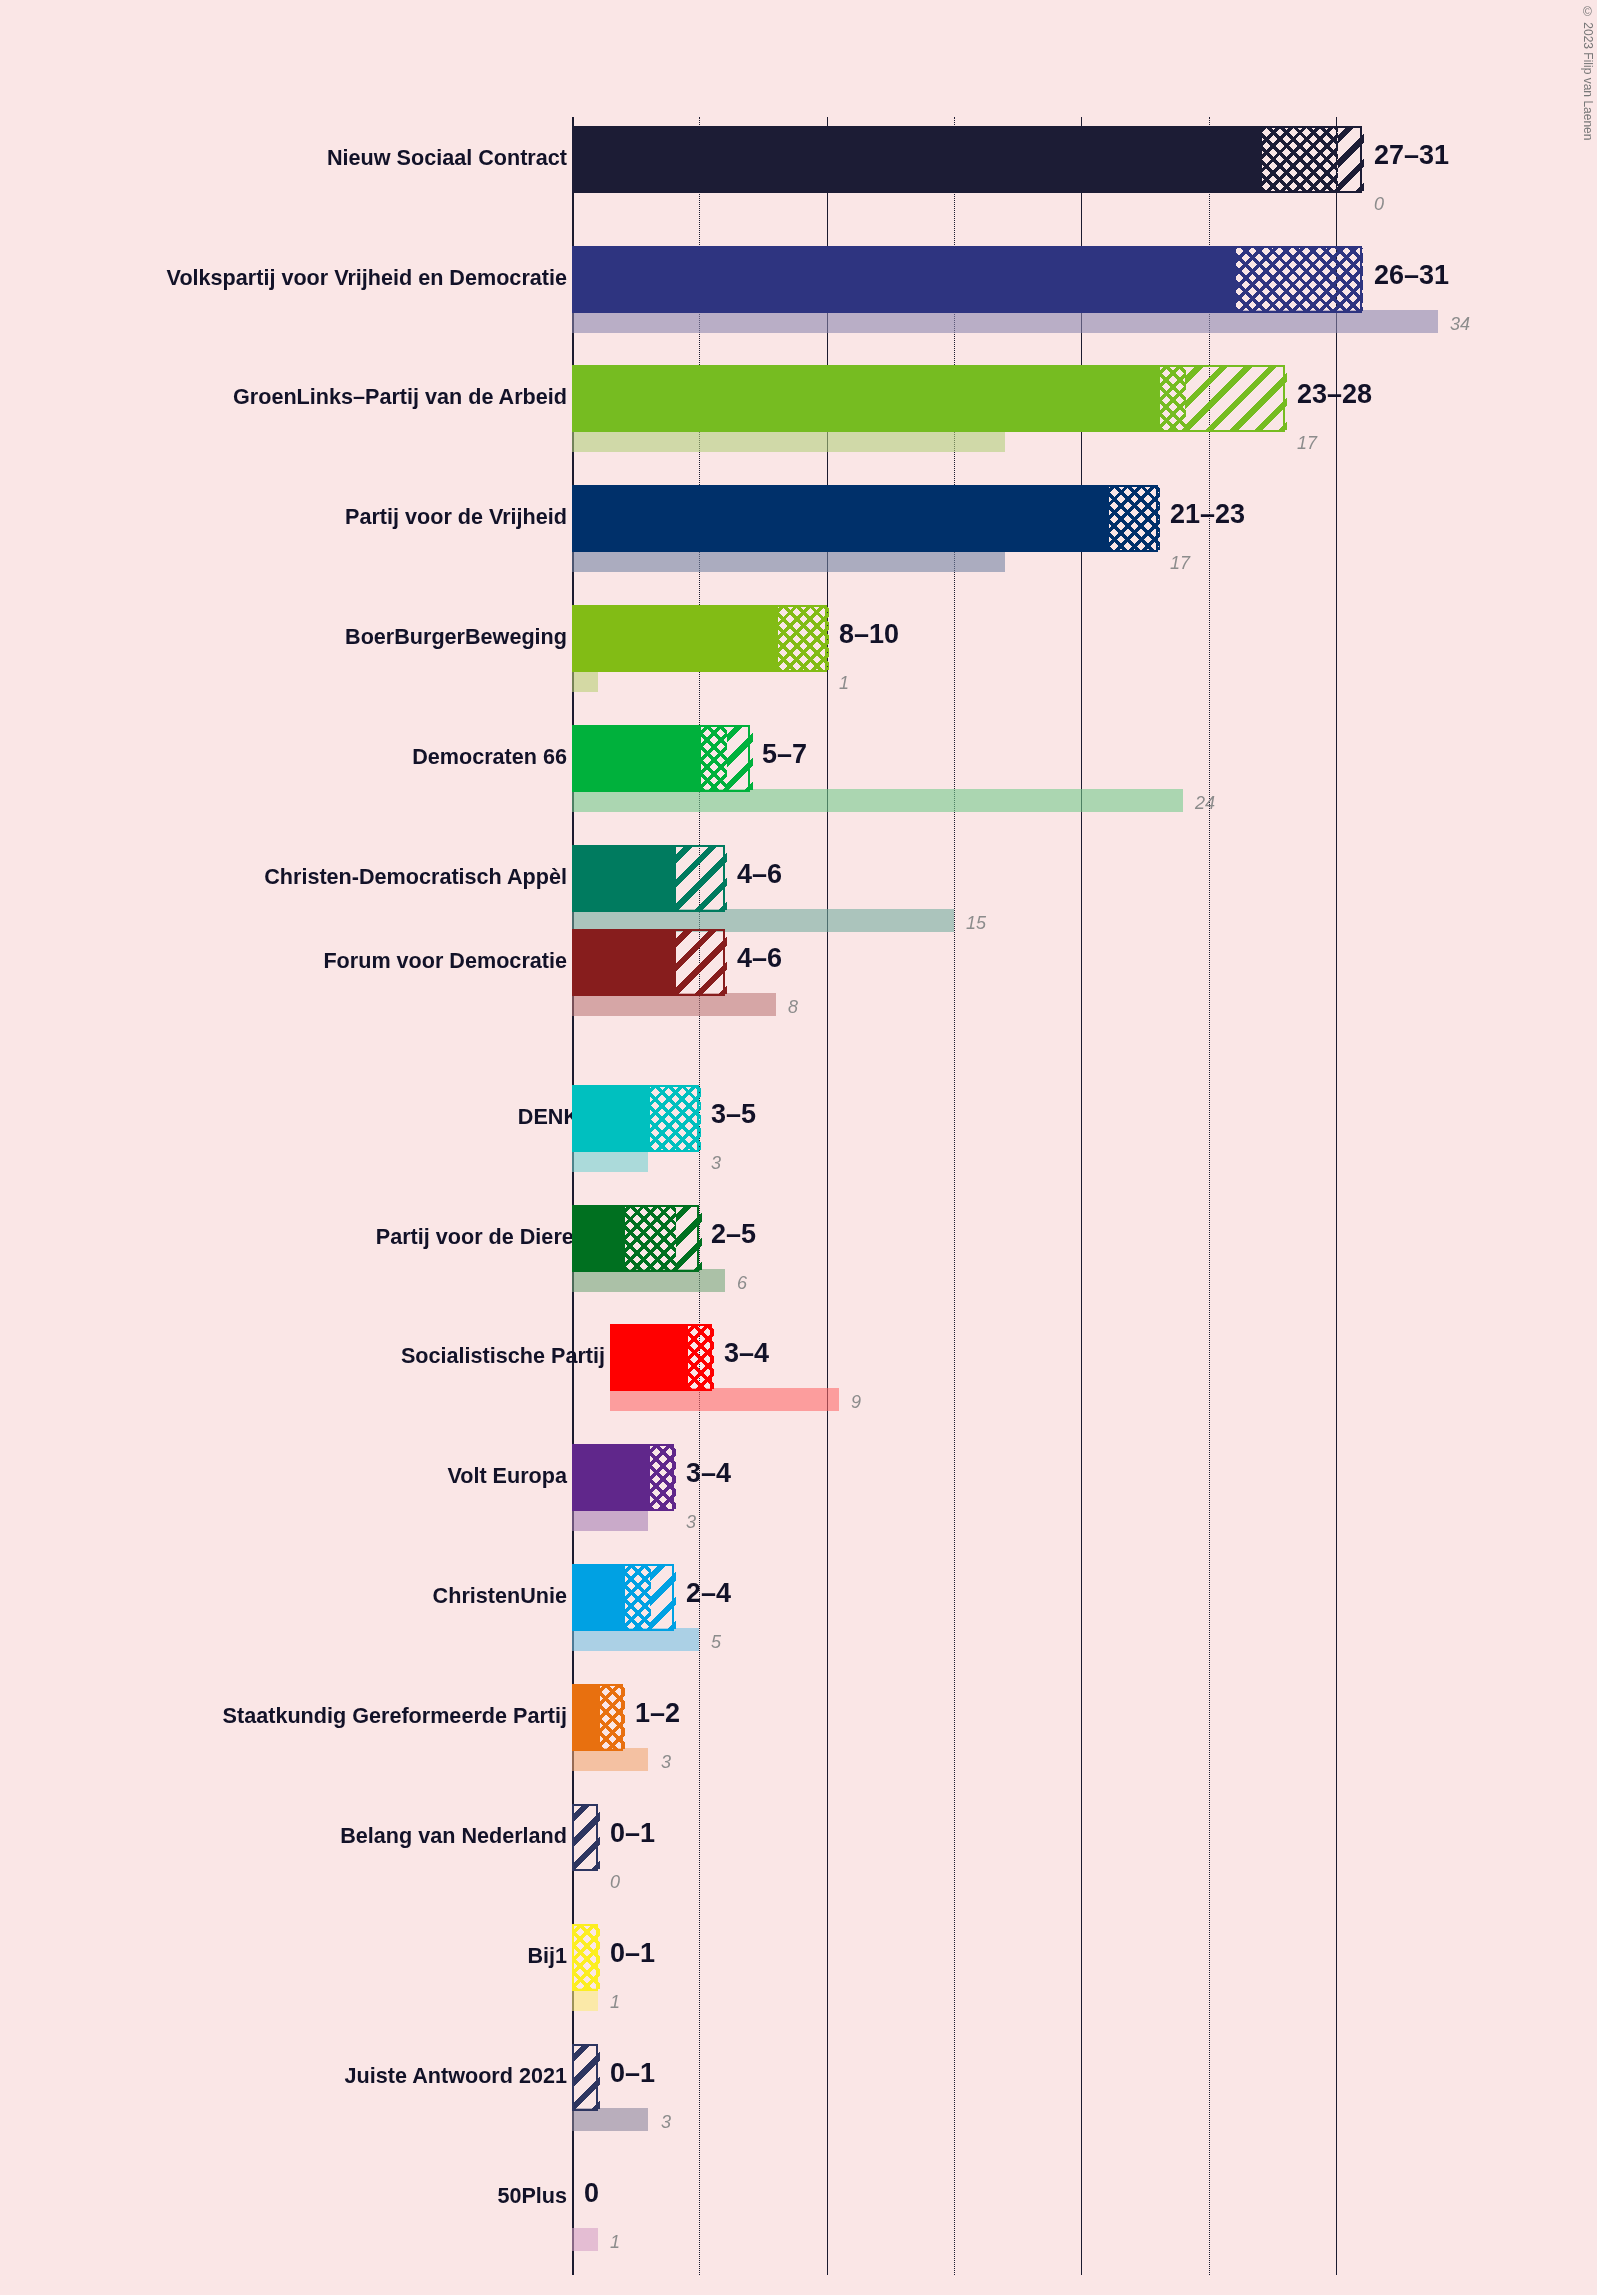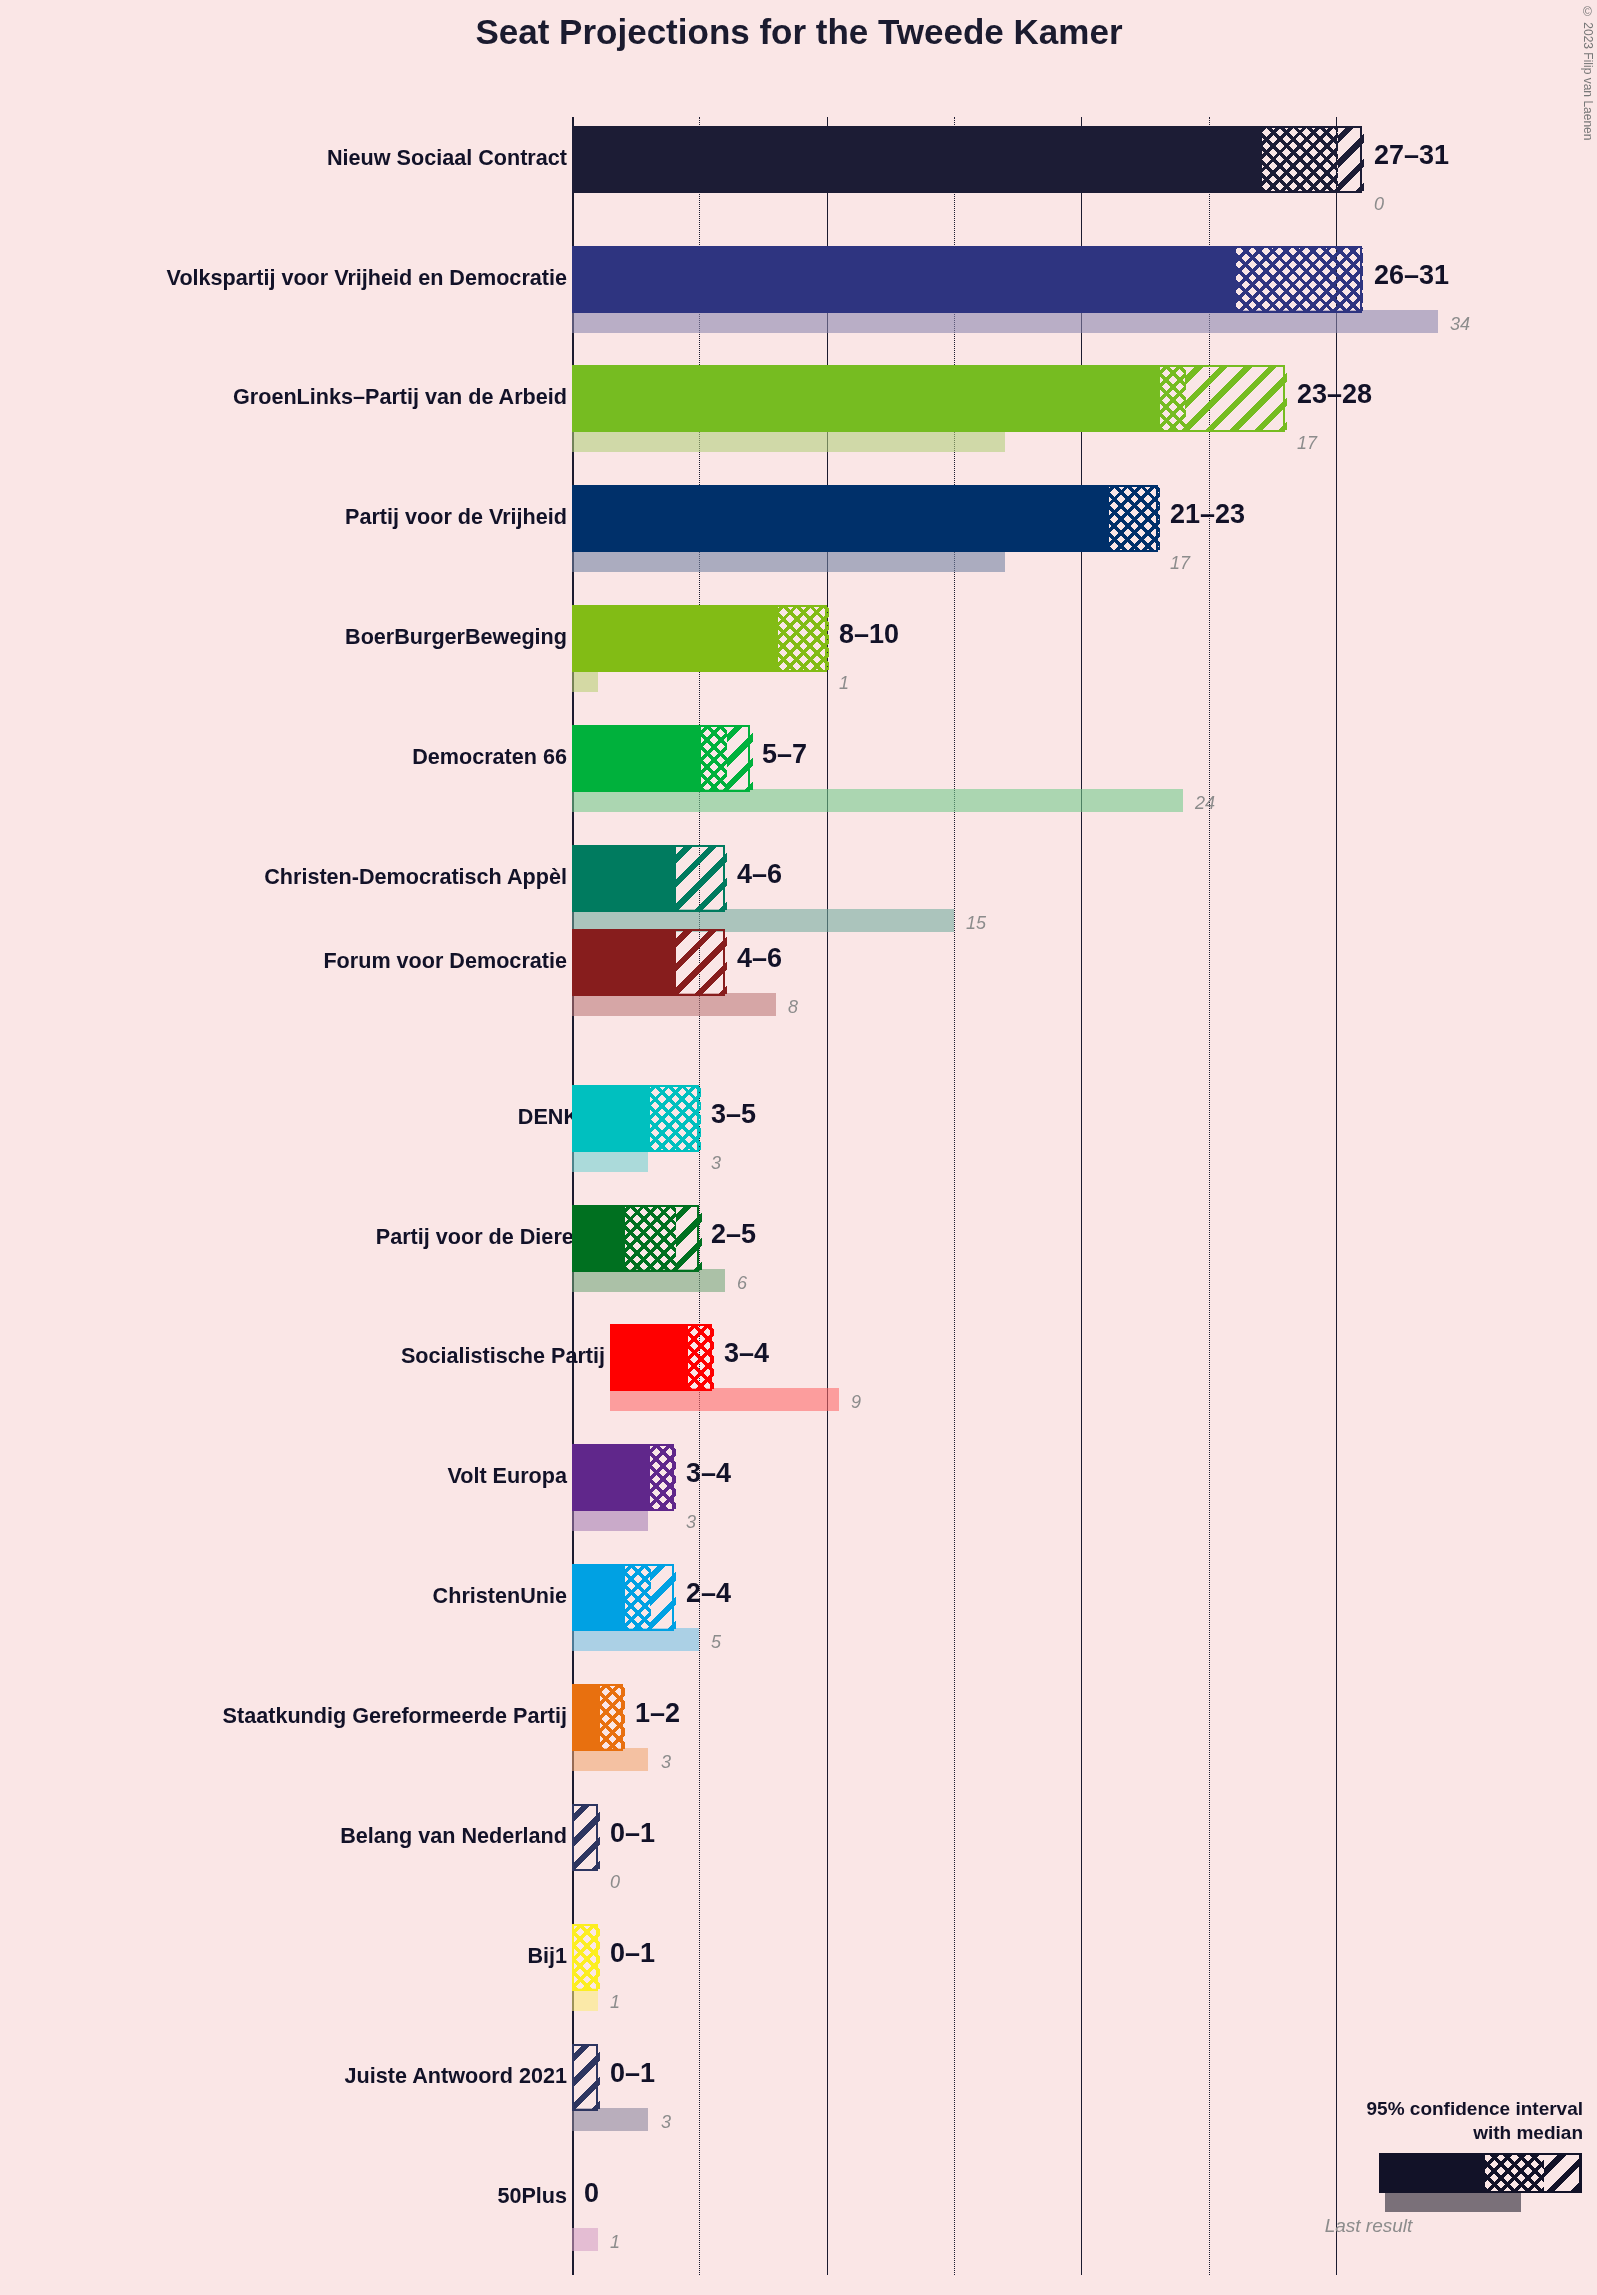--- a/index.html
+++ b/index.html
@@ -107,21 +107,20 @@
     font-size:19px;font-style:italic;color:#8c8c8c;
     padding-right:48px;box-sizing:border-box;
     margin-top:3.5px;
   }
 </style>
 </head>
 <body>
 
 <div id="chart-root">
 
-  <div class="title">Seat Projections for the Tweede Kamer</div>
   <div class="copyright">© 2023 Filip van Laenen</div>
 
   <div id="plot">
     <div class="axis-line"></div>
     <div id="gridlines">
         <div class="gridline dotted" style="left: 127px;"></div>
         <div class="gridline" style="left: 255px;"></div>
         <div class="gridline dotted" style="left: 382px;"></div>
         <div class="gridline" style="left: 509px;"></div>
         <div class="gridline dotted" style="left: 637px;"></div>
@@ -300,25 +299,15 @@
         </div>
         <div class="row" style="top: 2047px; height: 90px;">
           <div class="party-label" style="top: 19px;">50Plus</div>
           <div class="bar-last" style="top: 64px; width: 25.5px; background: rgb(212, 159, 196);"></div>
           <div class="range-label" style="left: 12px; top: 16.4px;">0</div>
           <div class="last-label" style="left: 38px; top: 69px;">1</div>
         </div>
       </div>
   </div>
 
-  <div id="legend">
-    <div class="legend-text">95% confidence interval</div>
-    <div class="legend-text">with median</div>
-    <div class="legend-bar">
-      <div class="lseg" id="legend-cross" style="left: 104px; width: 59px; background-image: repeating-linear-gradient(45deg, rgb(18, 18, 40) 0px, rgb(18, 18, 40) 3.5px, transparent 3.5px, transparent 9.5px), repeating-linear-gradient(-45deg, rgb(18, 18, 40) 0px, rgb(18, 18, 40) 3.5px, transparent 3.5px, transparent 9.5px); background-color: rgb(250, 230, 230);"></div>
-      <div class="lseg" id="legend-hatch" style="left: 163px; width: 35px; background-image: repeating-linear-gradient(-45deg, rgb(18, 18, 40) 0px, rgb(18, 18, 40) 6px, transparent 6px, transparent 17.3px); background-color: rgb(250, 230, 230);"></div>
-    </div>
-    <div class="legend-last"></div>
-    <div class="legend-last-text">Last result</div>
-  </div>
 
 </div>
 
 
 </body></html>

